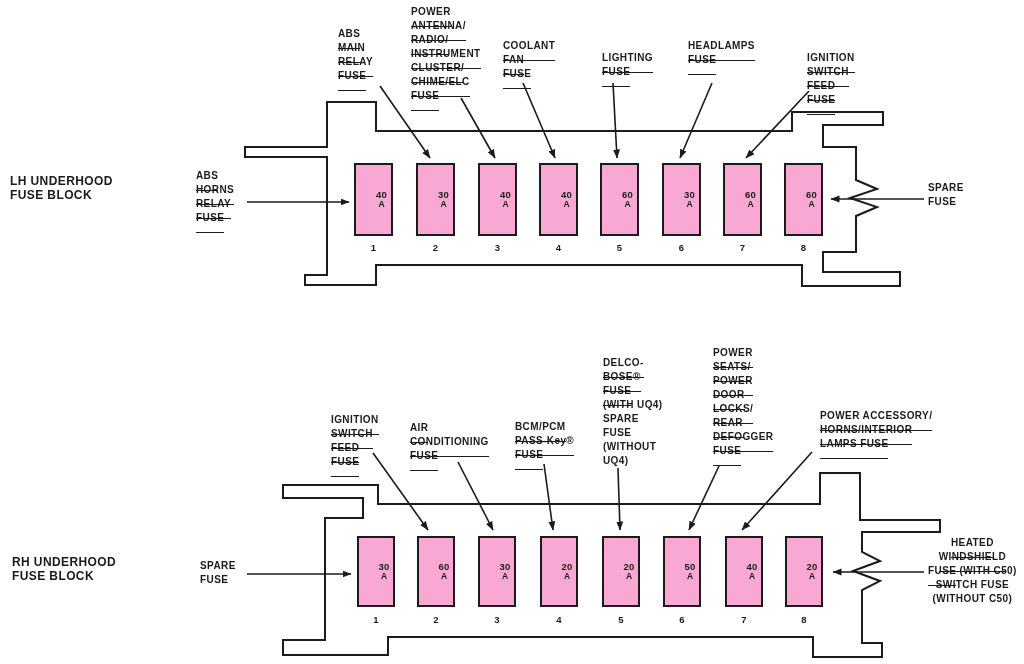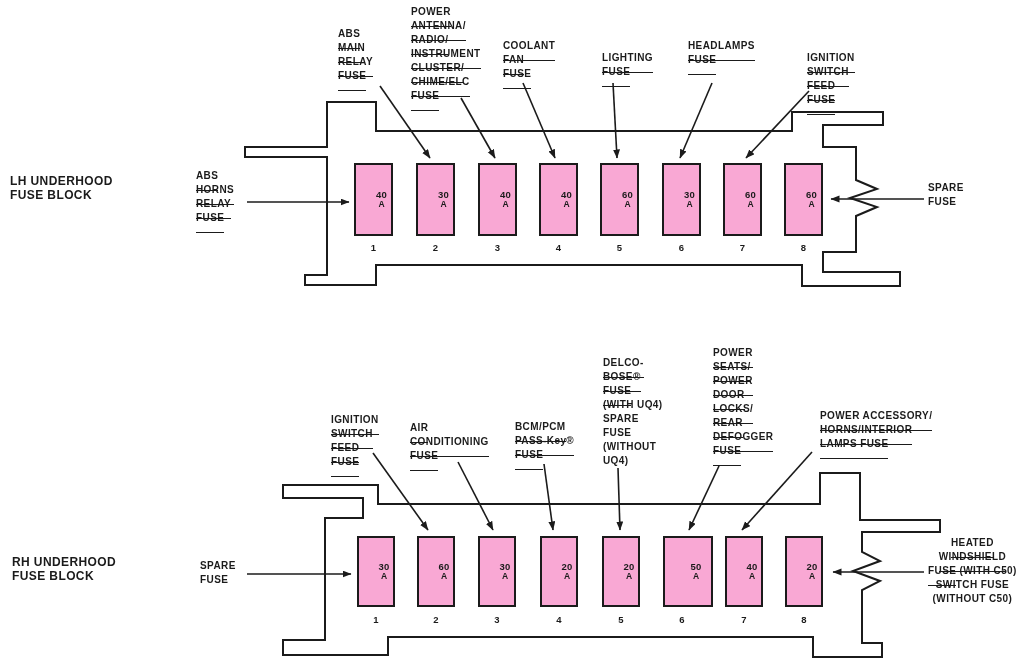--- a/index.html
+++ b/index.html
@@ -180,21 +180,21 @@
       <div class="fuse" style="left: 540px; top: 536px; width: 38px; height: 71px;">
         <div class="amps">20</div>
         <div class="unit">A</div>
       </div>
       <div class="fusenum" style="left: 540px; top: 614px; width: 38px;">4</div>
       <div class="fuse" style="left: 602px; top: 536px; width: 38px; height: 71px;">
         <div class="amps">20</div>
         <div class="unit">A</div>
       </div>
       <div class="fusenum" style="left: 602px; top: 614px; width: 38px;">5</div>
-      <div class="fuse" style="left: 663px; top: 536px; width: 50px; height: 71px;">
+      <div class="fuse" style="left: 663px; top: 536px; width: 38px; height: 71px;">
         <div class="amps">50</div>
         <div class="unit">A</div>
       </div>
       <div class="fusenum" style="left: 663px; top: 614px; width: 38px;">6</div>
       <div class="fuse" style="left: 725px; top: 536px; width: 38px; height: 71px;">
         <div class="amps">40</div>
         <div class="unit">A</div>
       </div>
       <div class="fusenum" style="left: 725px; top: 614px; width: 38px;">7</div>
       <div class="fuse" style="left: 785px; top: 536px; width: 38px; height: 71px;">

